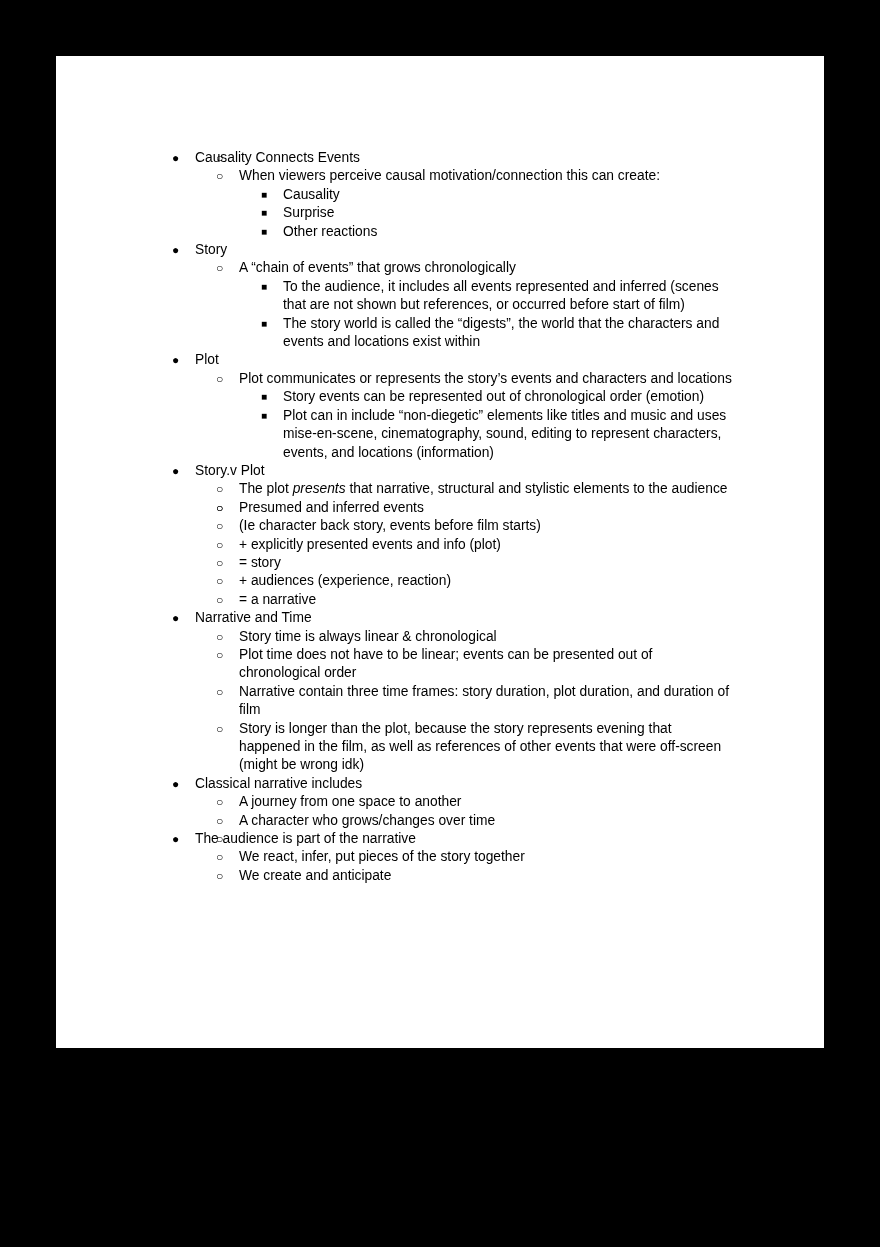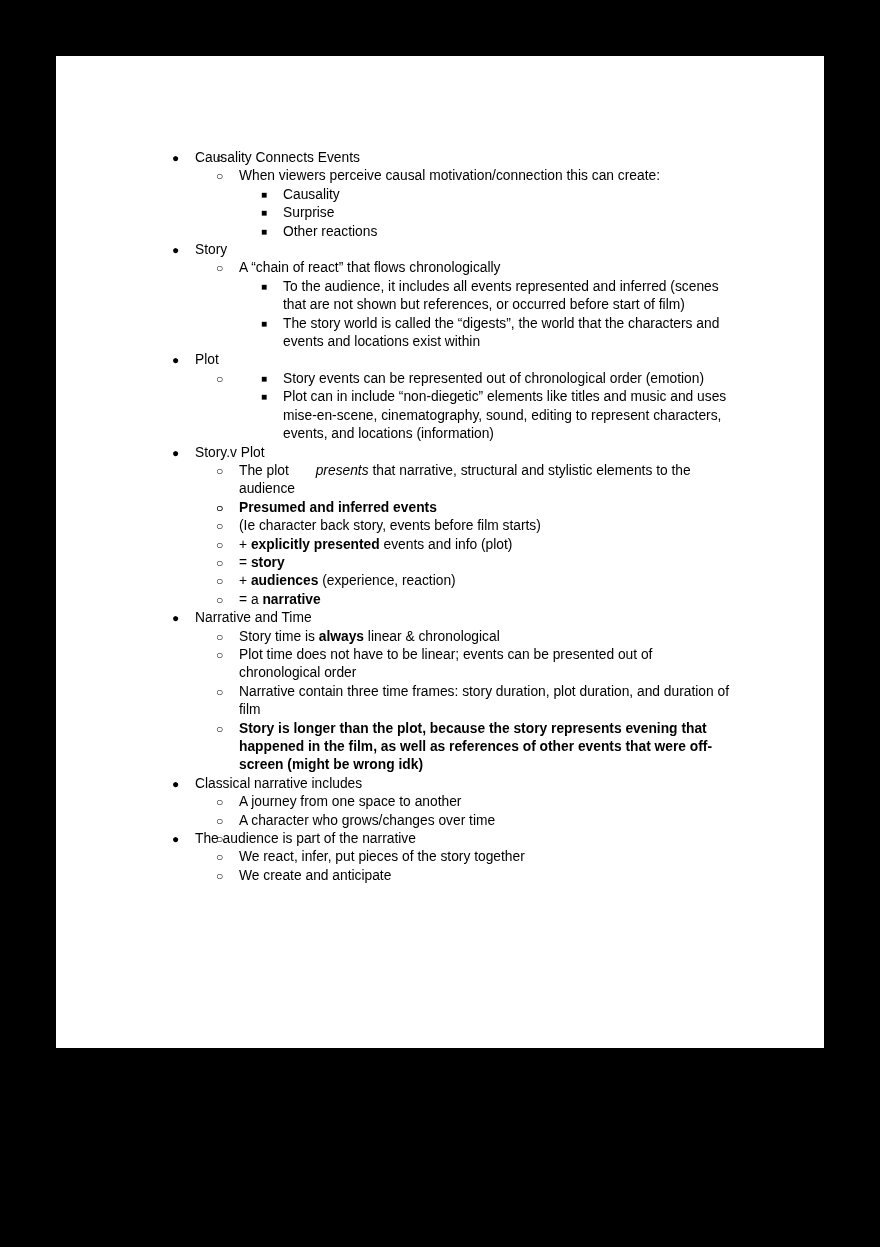--- a/index.html
+++ b/index.html
@@ -42,41 +42,41 @@
   .li.level-3 { padding-left: 227px; }
   .bullet {
     position: absolute;
     top: 0;
     line-height: 18.4px;
     color: #000000;
   }
   .level-1 .bullet { left: 116px; font-size: 12px; }
   .level-2 .bullet { left: 160px; font-size: 12px; }
   .level-3 .bullet { left: 205px; font-size: 10px; }
-  .bold { font-weight: bold; }
-  .italic { font-style: italic; margin-left: 23px; }
+  .bold { font-weight: normal; }
+  .italic { font-style: italic; }
 </style>
 </head>
 <body>
 
 <div class="stage">
   <div class="paper">
     <div class="doc-content">
         <div class="li level-2"><span class="bullet">○</span></div>
         <div class="li level-1"><span class="bullet">●</span><span><span>Causality Connects Events</span></span></div>
         <div class="li level-2"><span class="bullet">○</span><span><span>When viewers perceive causal motivation/connection this can create:</span></span></div>
         <div class="li level-3"><span class="bullet">■</span><span><span>Causality</span></span></div>
         <div class="li level-3"><span class="bullet">■</span><span><span>Surprise</span></span></div>
         <div class="li level-3"><span class="bullet">■</span><span><span>Other reactions</span></span></div>
         <div class="li level-1"><span class="bullet">●</span><span><span>Story</span></span></div>
-        <div class="li level-2"><span class="bullet">○</span><span><span>A “chain of react” that flows chronologically</span></span></div>
+        <div class="li level-2"><span class="bullet">○</span><span><span>A “chain of events” that grows chronologically</span></span></div>
         <div class="li level-3"><span class="bullet">■</span><span><span>To the audience, it includes all events represented and inferred (scenes that are not shown but references, or occurred before start of film)</span></span></div>
         <div class="li level-3"><span class="bullet">■</span><span><span>The story world is called the “digests”, the world that the characters and events and locations exist within</span></span></div>
         <div class="li level-1"><span class="bullet">●</span><span><span>Plot</span></span></div>
-        <div class="li level-2"><span class="bullet">○</span></div>
+        <div class="li level-2"><span class="bullet">○</span><span><span>Plot communicates or represents the story’s events and characters and locations</span></span></div>
         <div class="li level-3"><span class="bullet">■</span><span><span>Story events can be represented out of chronological order (emotion)</span></span></div>
         <div class="li level-3"><span class="bullet">■</span><span><span>Plot can in include “non-diegetic” elements like titles and music and uses mise-en-scene, cinematography, sound, editing to represent characters, events, and locations (information)</span></span></div>
         <div class="li level-1"><span class="bullet">●</span><span><span>Story.v Plot</span></span></div>
         <div class="li level-2"><span class="bullet">○</span><span><span>The plot </span><span class="italic">presents</span><span> that narrative, structural and stylistic elements to the audience</span></span></div>
         <div class="li level-2"><span class="bullet">○</span></div>
         <div class="li level-2"><span class="bullet">○</span><span><span class="bold">Presumed and inferred events</span></span></div>
         <div class="li level-2"><span class="bullet">○</span><span><span>(Ie character back story, events before film starts)</span></span></div>
         <div class="li level-2"><span class="bullet">○</span><span><span>+ </span><span class="bold">explicitly presented</span><span> events and info (plot)</span></span></div>
         <div class="li level-2"><span class="bullet">○</span><span><span>= </span><span class="bold">story</span></span></div>
         <div class="li level-2"><span class="bullet">○</span><span><span>+ </span><span class="bold">audiences</span><span> (experience, reaction)</span></span></div>

